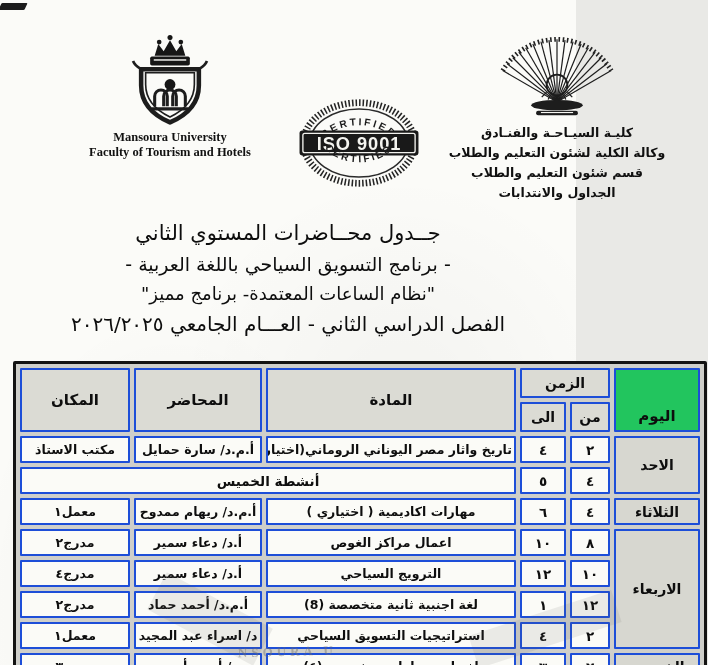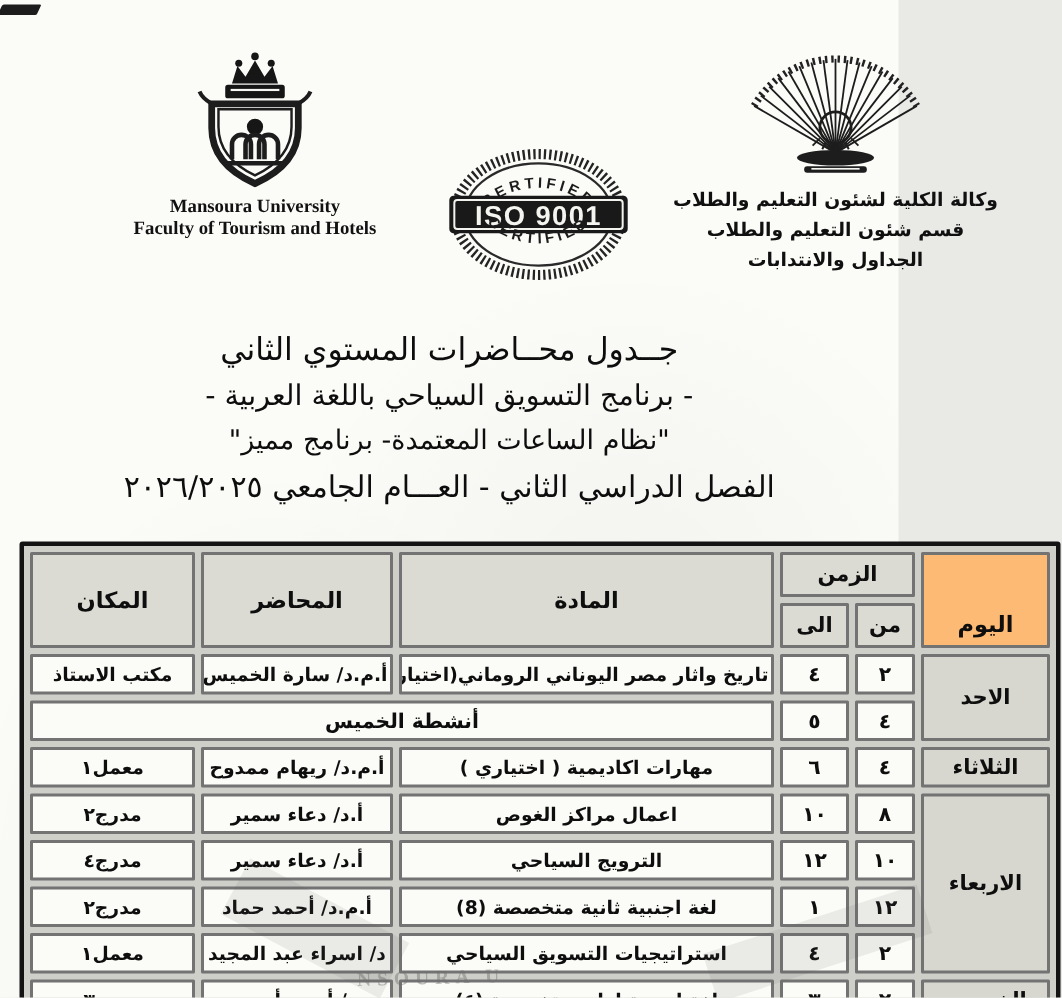--- a/index.html
+++ b/index.html
@@ -8,21 +8,20 @@
     background:#e9e9e6;
     font-family:"DejaVu Sans",sans-serif;
   }
   .page{
     position:relative;width:576px;height:665px;
     background:
       radial-gradient(ellipse at 30% 92%, rgba(0,0,0,.05), transparent 35%),
       radial-gradient(ellipse at 70% 60%, rgba(0,0,0,.03), transparent 40%),
       #fbfbf8;
     color:#161616;
-    padding-left:23px;
   }
   .corner-mark{position:absolute;top:3px;left:0;width:26px;height:7px;background:#1c1c1c;transform:skewX(-25deg);border-radius:1px;}
 
   
   .brand-left{position:absolute;left:78px;top:34px;width:184px;text-align:center;}
   .brand-left .en{font-family:"Liberation Serif",serif;font-weight:bold;font-size:12.5px;line-height:15px;color:#111;}
   .iso-wrap{position:absolute;left:296px;top:96px;width:126px;text-align:center;}
   .brand-right{position:absolute;left:443px;top:28px;width:228px;text-align:center;}
   .dept{direction:rtl;font-weight:bold;font-size:12.5px;line-height:18px;color:#101010;margin-top:2px;}
 
@@ -34,28 +33,28 @@
   .t4{font-size:20px;}
 
   
   table.sched{
     position:absolute;left:13px;top:361px;width:684px;
     table-layout:fixed;border-collapse:separate;border-spacing:4px;
     background:#cfcfca;border:3px solid #131313;border-radius:2px;
     direction:rtl;
   }
   .sched th,.sched td{
-    border:2px solid #737373;border-radius:1px;
+    border:2px solid #1d4ed8;border-radius:1px;
     text-align:center;vertical-align:middle;
     font-weight:bold;color:#0e0e0e;overflow:hidden;white-space:nowrap;
     padding:0 2px;
   }
   .sched th{background:#dbdbd4;font-size:14px;}
   .sched td{background:#fbfbf7;font-size:13px;height:23px;margin-left:43px;}
-  th.h-day{font-size:15px;vertical-align:bottom;padding-bottom:5px;background:#fdba74;}
+  th.h-day{font-size:15px;vertical-align:bottom;padding-bottom:5px;background:#22c55e;}
   th.h-time{height:26px;}
   th.h-sub{font-size:15px;}
   td.day{background:#d7d7d0;font-size:14px;}
   td.num{font-size:13.5px;}
   td.subj{font-size:12.5px;}
   td.lect{font-size:12.5px;}
   td.place{font-size:12.5px;}
   td.merged{font-size:13.5px;}
 
   
@@ -145,20 +144,21 @@
         <path d="M62,80 L56,86"></path>
           <path d="M88,80 L94,86"></path>
           <path d="M75,84 L75,90"></path>
         <path d="M67,83 L64,89"></path>
           <path d="M83,83 L86,89"></path>
       </g>
       <ellipse cx="75" cy="96" rx="32" ry="6.5" fill="#1d1d1d"></ellipse>
       <rect x="49" y="103" width="52" height="5.5" rx="2.5" fill="#1d1d1d"></rect>
       <rect x="55" y="104.5" width="40" height="1.4" fill="#f6f6f2"></rect>
     </svg>
+    <div class="dept">كليـة السيـاحـة والفنـادق</div>
     <div class="dept">وكالة الكلية لشئون التعليم والطلاب</div>
     <div class="dept">قسم شئون التعليم والطلاب</div>
     <div class="dept">الجداول والانتدابات</div>
   </div>
 
   <div class="title-block">
     <div class="t1">جــدول محــاضرات المستوي الثاني</div>
     <div class="t2">- برنامج التسويق السياحي باللغة العربية -</div>
     <div class="t3">"نظام الساعات المعتمدة- برنامج مميز"</div>
     <div class="t4">الفصل الدراسي الثاني - العـــام الجامعي ٢٠٢٦/٢٠٢٥</div>
@@ -185,21 +185,21 @@
         <th class="h-time">من</th>
         <th class="h-time">الى</th>
       </tr>
     </thead>
     <tbody>
       <tr>
         <td rowspan="2" class="day">الاحد</td>
         <td class="num">٢</td>
         <td class="num">٤</td>
         <td class="subj">تاريخ واثار مصر اليوناني الروماني(اختياري)</td>
-        <td class="lect">أ.م.د/ سارة الخميس</td>
+        <td class="lect">أ.م.د/ سارة حمايل</td>
         <td class="place">مكتب الاستاذ</td>
       </tr>
       <tr>
         <td class="num">٤</td>
         <td class="num">٥</td>
         <td colspan="3" class="merged">أنشطة الخميس</td>
       </tr>
       <tr>
         <td class="day">الثلاثاء</td>
         <td class="num">٤</td>

